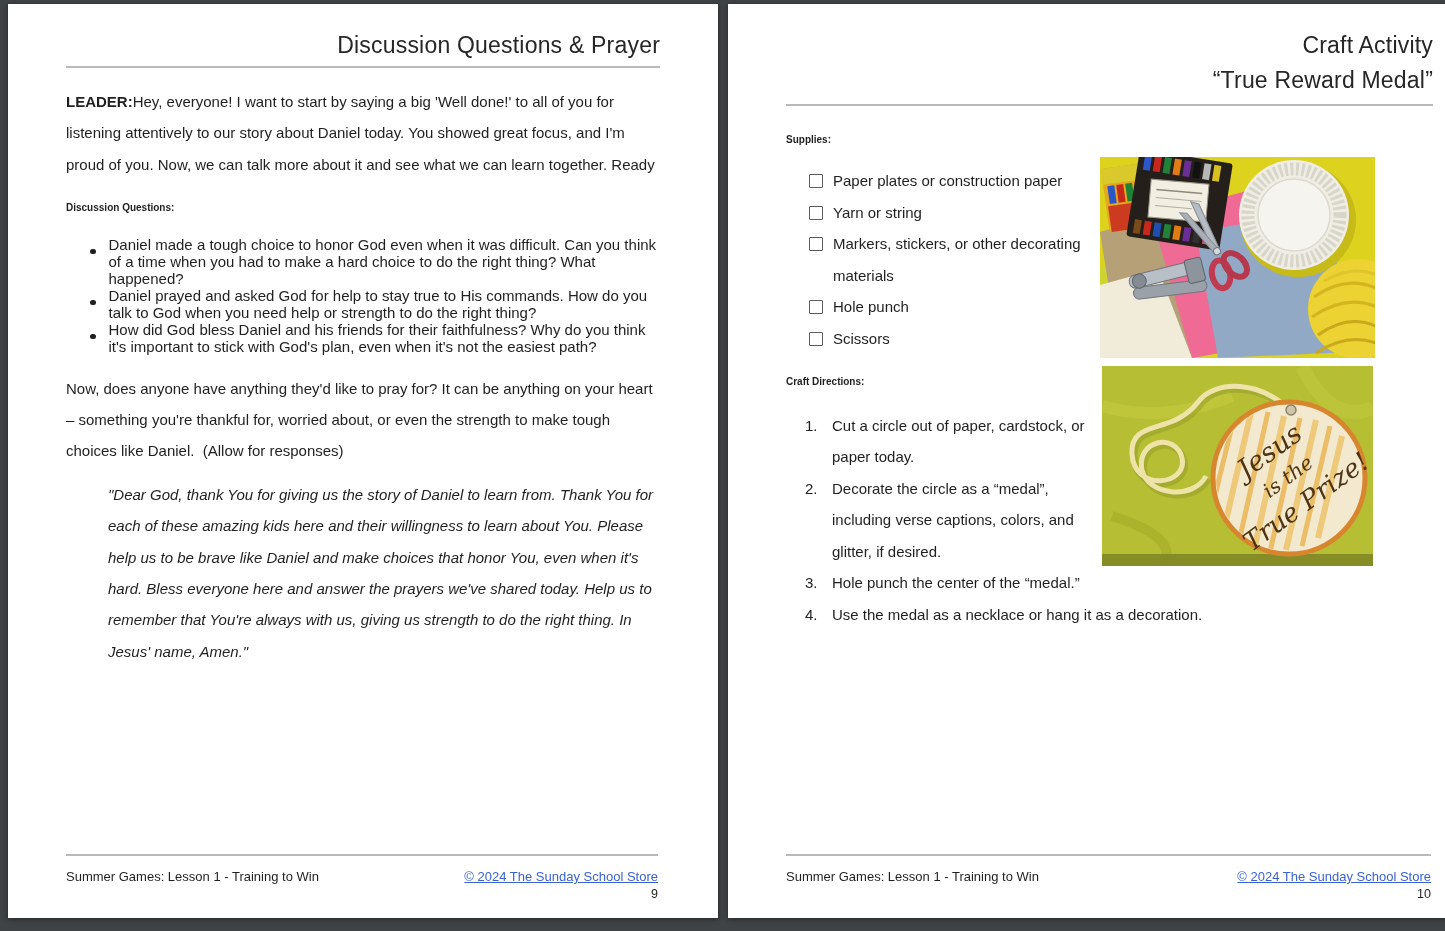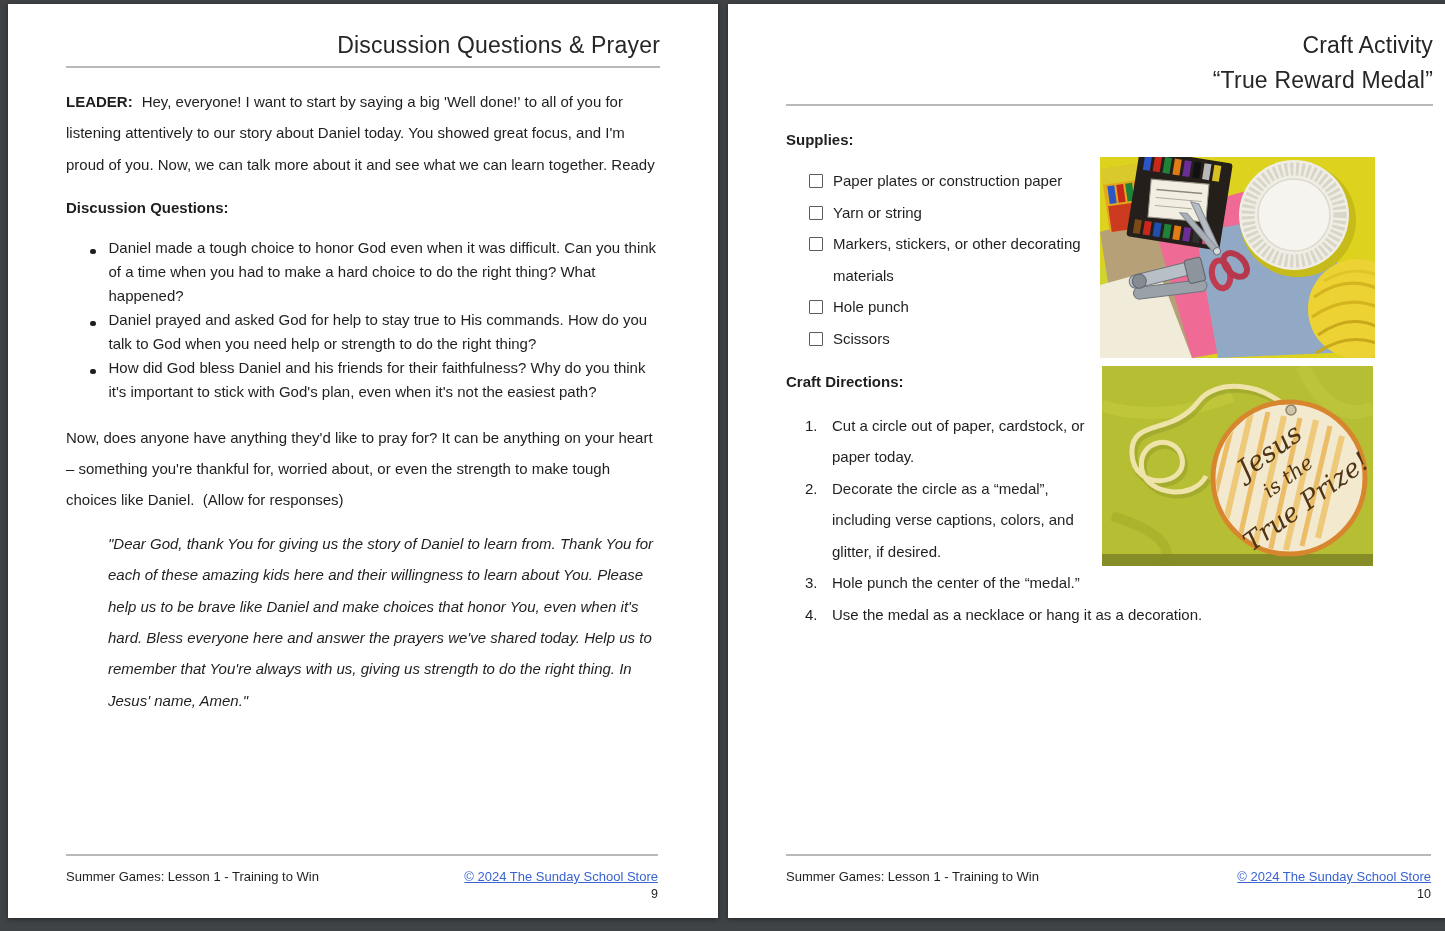--- a/index.html
+++ b/index.html
@@ -18,25 +18,25 @@
   .content{position:relative;padding:0 58px;color:#1f1f1f;}
 
   h1.ptitle{
     margin:26px 0 0;font-weight:400;font-size:23px;line-height:30px;
     text-align:right;color:#262626;letter-spacing:.2px;
   }
   h1.ptitle.two{line-height:35px;margin-top:24px;}
   .rule{border-top:2px solid #b9b9b9;margin-top:6px;}
 
   .body{font-size:15px;line-height:31.4px;margin:18px 0 0;white-space:pre-wrap;}
-  .label{font-weight:700;margin-right:9px;}
-  .section-head{font-size:15px;line-height:31.4px;font-weight:700;margin:12px 0 0;}
+  .label{font-weight:700;}
+  .section-head{font-size:10px;line-height:31.4px;font-weight:700;margin:12px 0 0;}
 
   ul.bullets{margin:12px 0 0;padding:0 0 0 24px;list-style:none;}
-  ul.bullets li{display:flex;font-size:15px;line-height:24px;}
+  ul.bullets li{display:flex;font-size:15px;line-height:17px;}
   .dot{flex:none;width:5.5px;height:5.5px;border-radius:50%;background:#1f1f1f;margin:13px 13px 0 0;}
   .qt{width:548px;}
 
   .prayer{
     font-size:15px;line-height:31.4px;font-style:italic;
     margin:12px 0 0 42px;width:552px;white-space:pre-wrap;
   }
 
   ul.checklist{margin:10px 0 0;padding:0 0 0 23px;list-style:none;}
   ul.checklist li{display:flex;font-size:15px;line-height:31.5px;}

